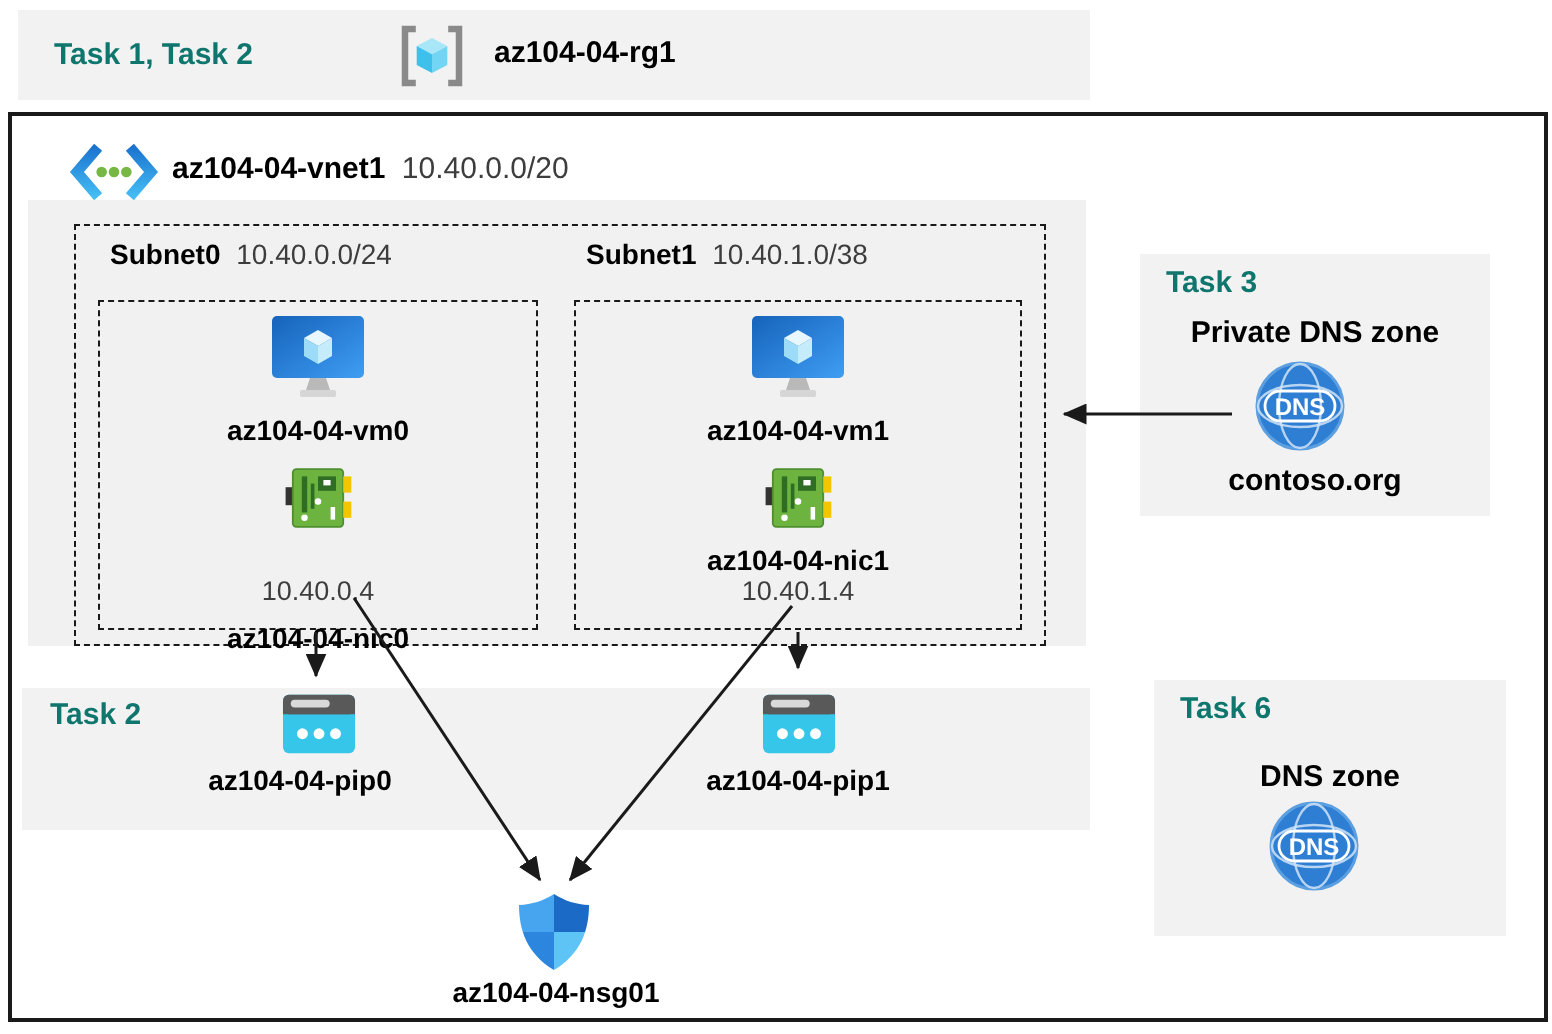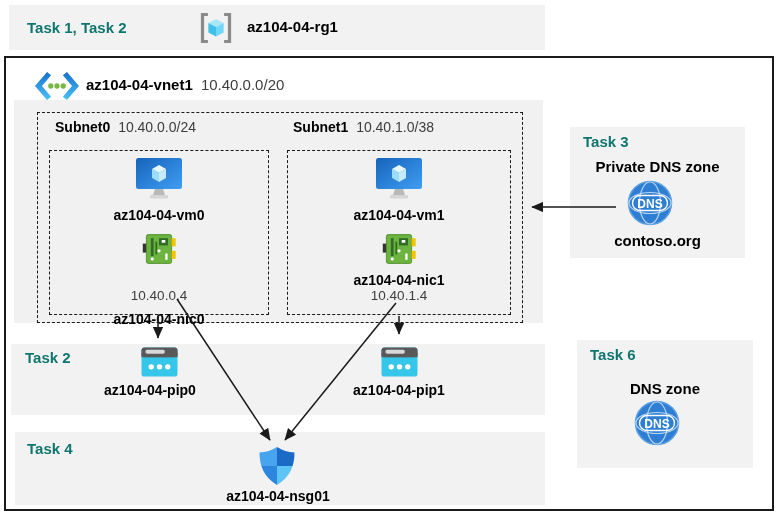--- a/index.html
+++ b/index.html
@@ -178,23 +178,20 @@
       <rect x="0.5" y="1" width="37" height="10" rx="3" fill="#595959"></rect>
       <rect x="0.5" y="7" width="37" height="4" fill="#595959"></rect>
       <rect x="4.5" y="3.5" width="20" height="4" rx="2" fill="#d9d9d9"></rect>
       <circle cx="10.5" cy="21" r="2.8" fill="#fff"></circle>
       <circle cx="19" cy="21" r="2.8" fill="#fff"></circle>
       <circle cx="27.5" cy="21" r="2.8" fill="#fff"></circle>
     </svg>
   </div>
   <div class="abs lbl14 name ctr" style="left:319px;top:382px;width:160px;z-index:3;">az104-04-pip1</div>
 
-  <div class="panel" style="left:15px;top:432px;width:530px;height:73px;z-index:2;">
-    <div class="task-heading" style="left:12px;top:8px;">Task 4</div>
-  </div>
   <div class="abs" style="left:257px;top:446px;z-index:3;">
     <svg width="40" height="40" viewBox="0 0 40 40">
       <defs>
         <clipPath id="shc">
           <path d="M20,1 C25.5,4.5 31,6.2 37.5,6.5 C37.5,19 33.5,31 20,39 C6.5,31 2.5,19 2.5,6.5 C9,6.2 14.5,4.5 20,1 Z"></path>
         </clipPath>
       </defs>
       <g clip-path="url(#shc)">
         <rect x="2" y="0" width="18" height="20" fill="#47a4ef"></rect>
         <rect x="20" y="0" width="18" height="20" fill="#1b6ac6"></rect>

